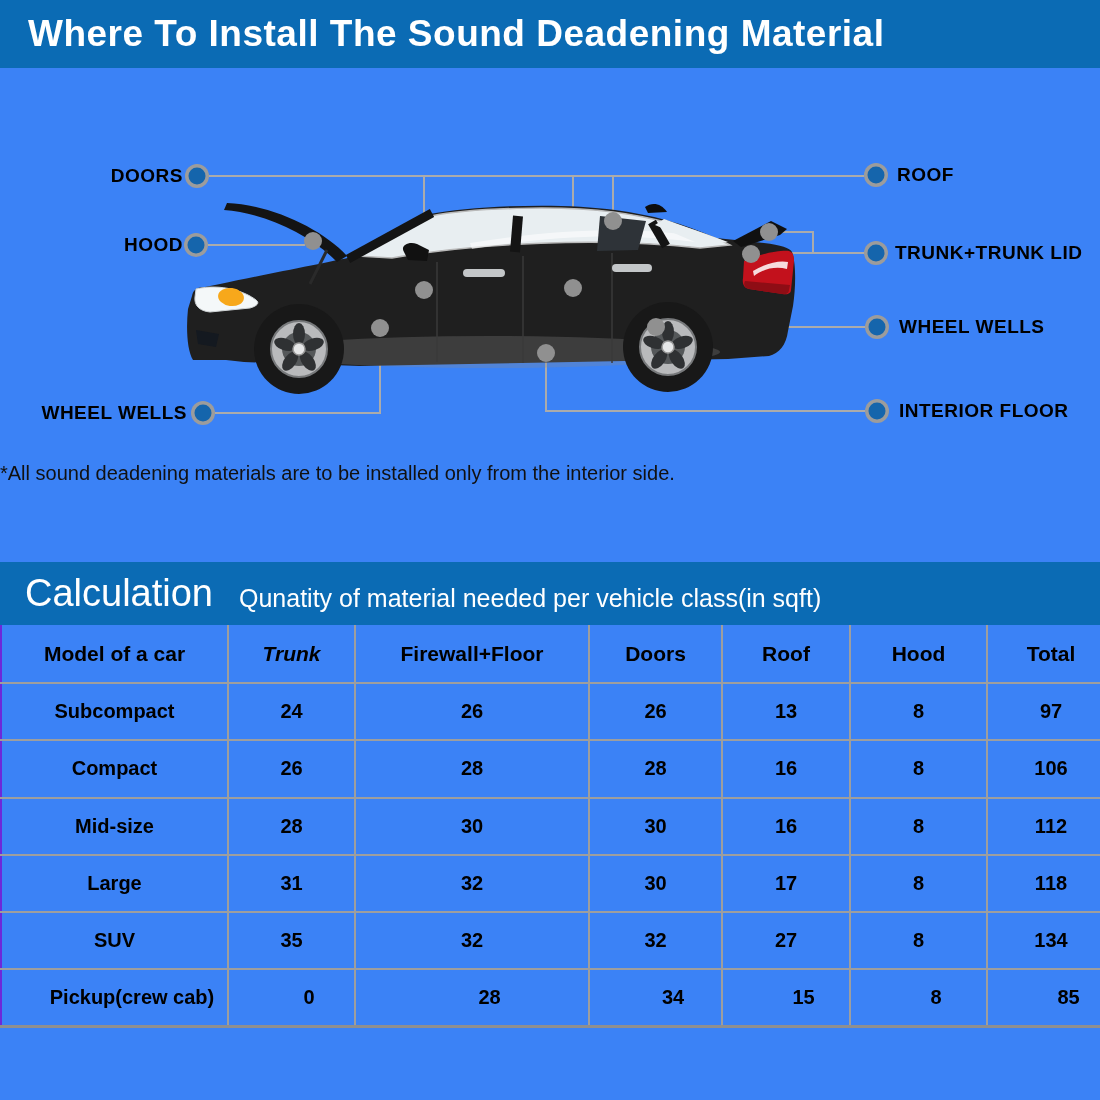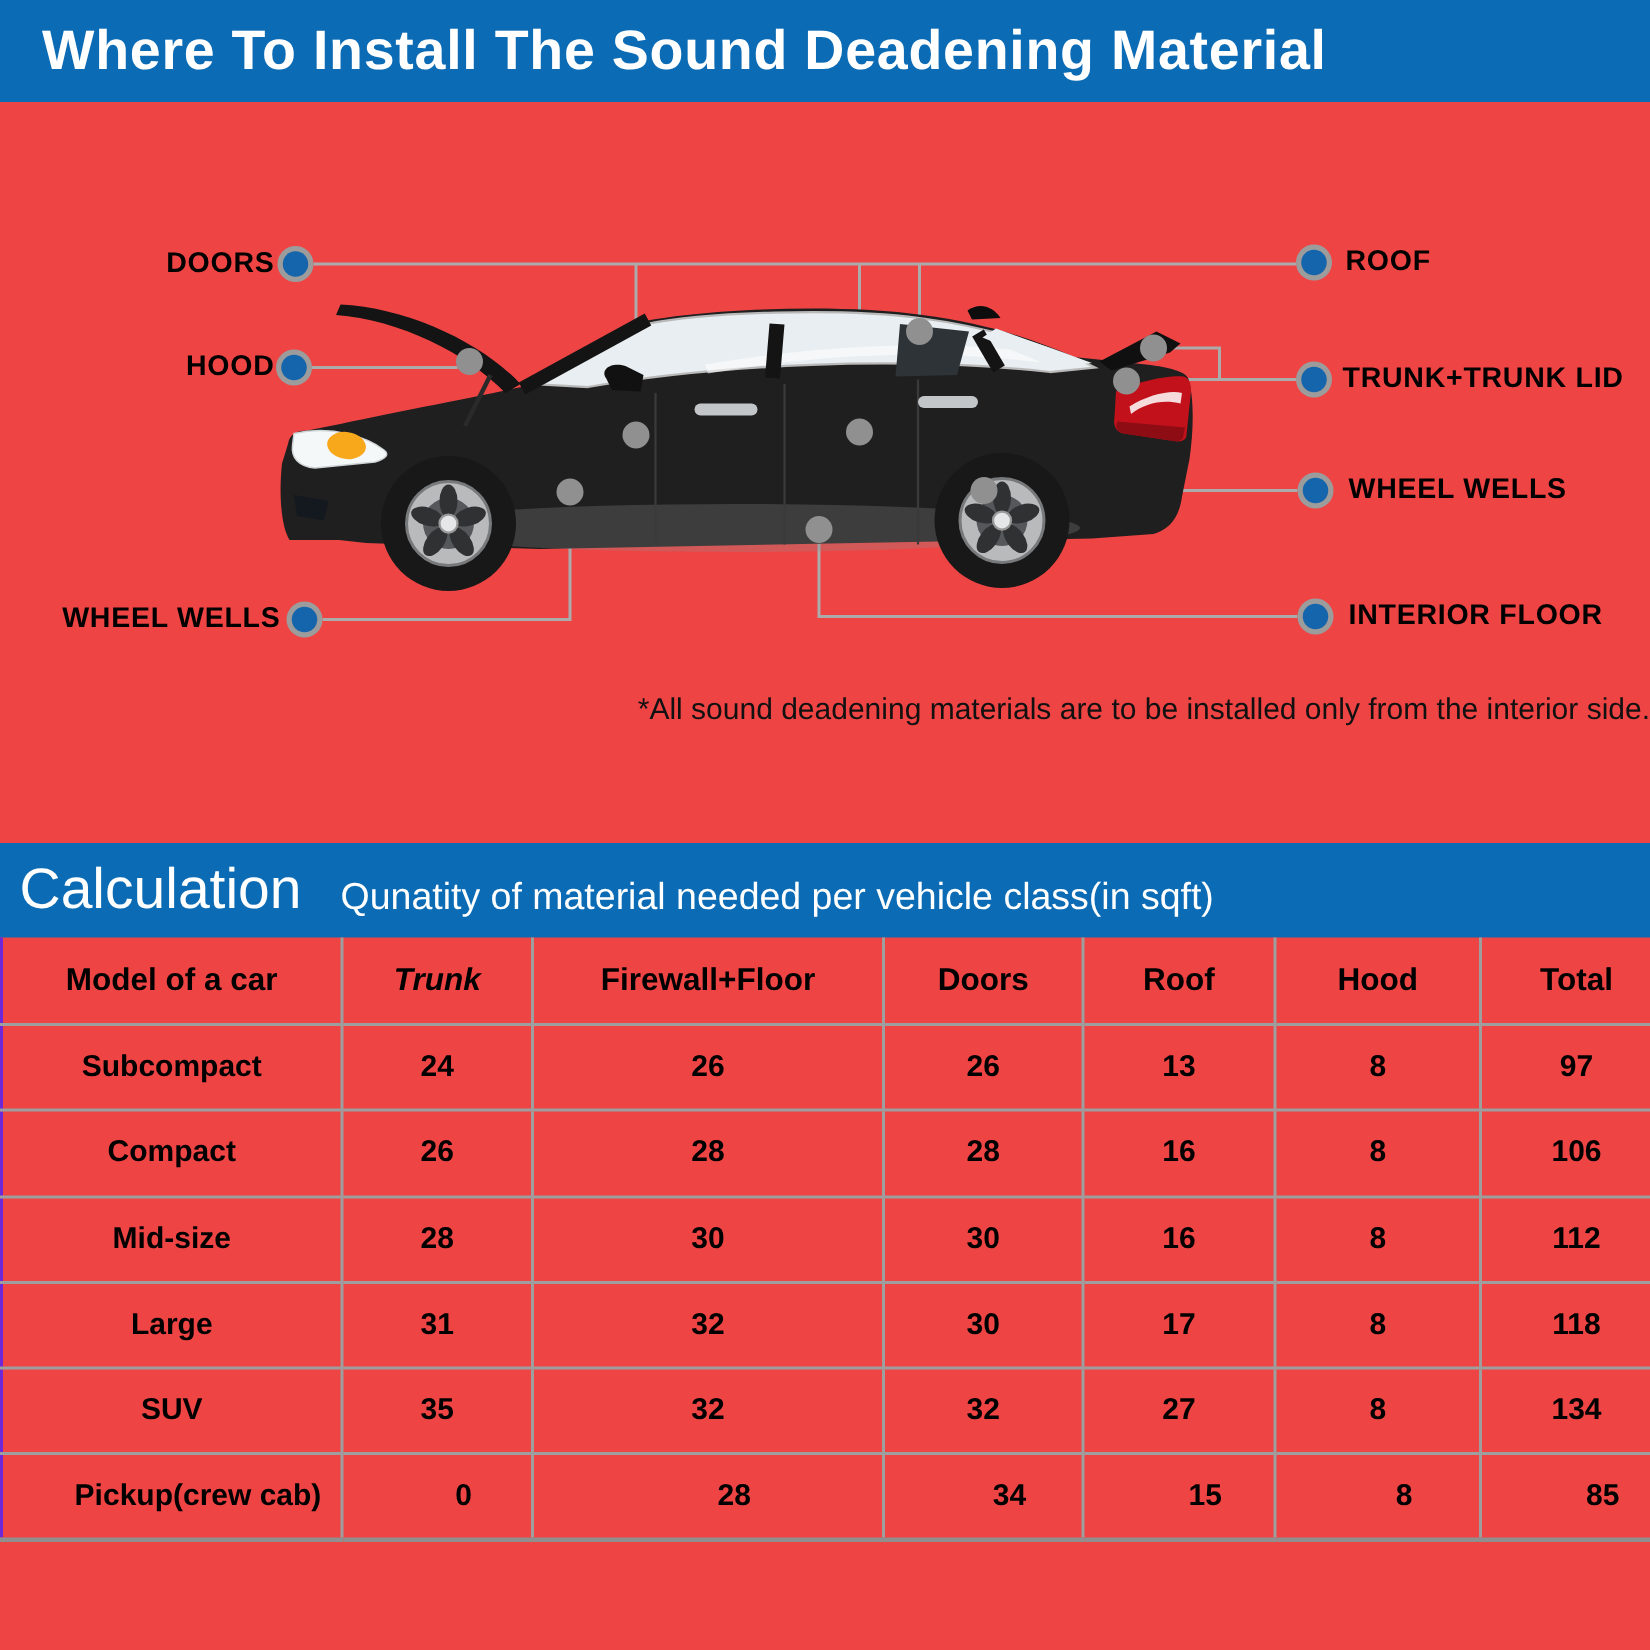--- a/index.html
+++ b/index.html
@@ -1,36 +1,36 @@
 <!DOCTYPE html>
 <html><head>
 <meta charset="utf-8">
 <style>
   html,body{margin:0;padding:0;background:#fff;}
-  .page{position:relative;width:1100px;height:1100px;background:#ef4444;overflow:hidden;
+  .page{position:relative;width:1100px;height:1100px;background:#3b82f6;overflow:hidden;
         font-family:"Liberation Sans","DejaVu Sans",sans-serif;}
 
   
   .banner{position:absolute;left:0;top:0;width:1100px;height:68px;background:#0b6bb4;
           display:flex;align-items:center;}
   .banner h1{margin:0 0 0 28px;color:#fff;font-size:37px;font-weight:700;letter-spacing:.5px;}
 
   
   .diagram-svg{position:absolute;left:0;top:70px;width:1100px;height:460px;}
   .cl{position:absolute;font-size:19px;font-weight:700;color:#000;letter-spacing:.5px;
       white-space:nowrap;line-height:24px;}
   .cl.l{text-align:right;}
 
-  .note{position:absolute;left:0;top:462px;width:1100px;text-align:right;
+  .note{position:absolute;left:0;top:462px;width:1100px;text-align:left;
         font-size:20px;color:#111;}
 
   
   .calc-band{position:absolute;left:0;top:562px;width:1100px;height:63px;background:#0b6bb4;
              display:flex;align-items:center;color:#fff;}
-  .calc-title{font-size:38px;font-weight:400;margin-left:13px;}
+  .calc-title{font-size:38px;font-weight:400;margin-left:25px;}
   .calc-sub{font-size:25px;font-weight:400;margin-left:26px;margin-top:10px;}
 
   
   table.qty{position:absolute;left:0;top:625px;width:1100px;height:403px;
             border-collapse:collapse;table-layout:fixed;}
   table.qty td,table.qty th{border:2px solid #9e9e9e;text-align:center;vertical-align:middle;
             font-size:20px;color:#000;padding:0;}
   table.qty tr{height:57px;}
   table.qty tr.hdr{height:58px;}
   table.qty tr.hdr th{border-top:none;font-size:21px;font-weight:700;}

